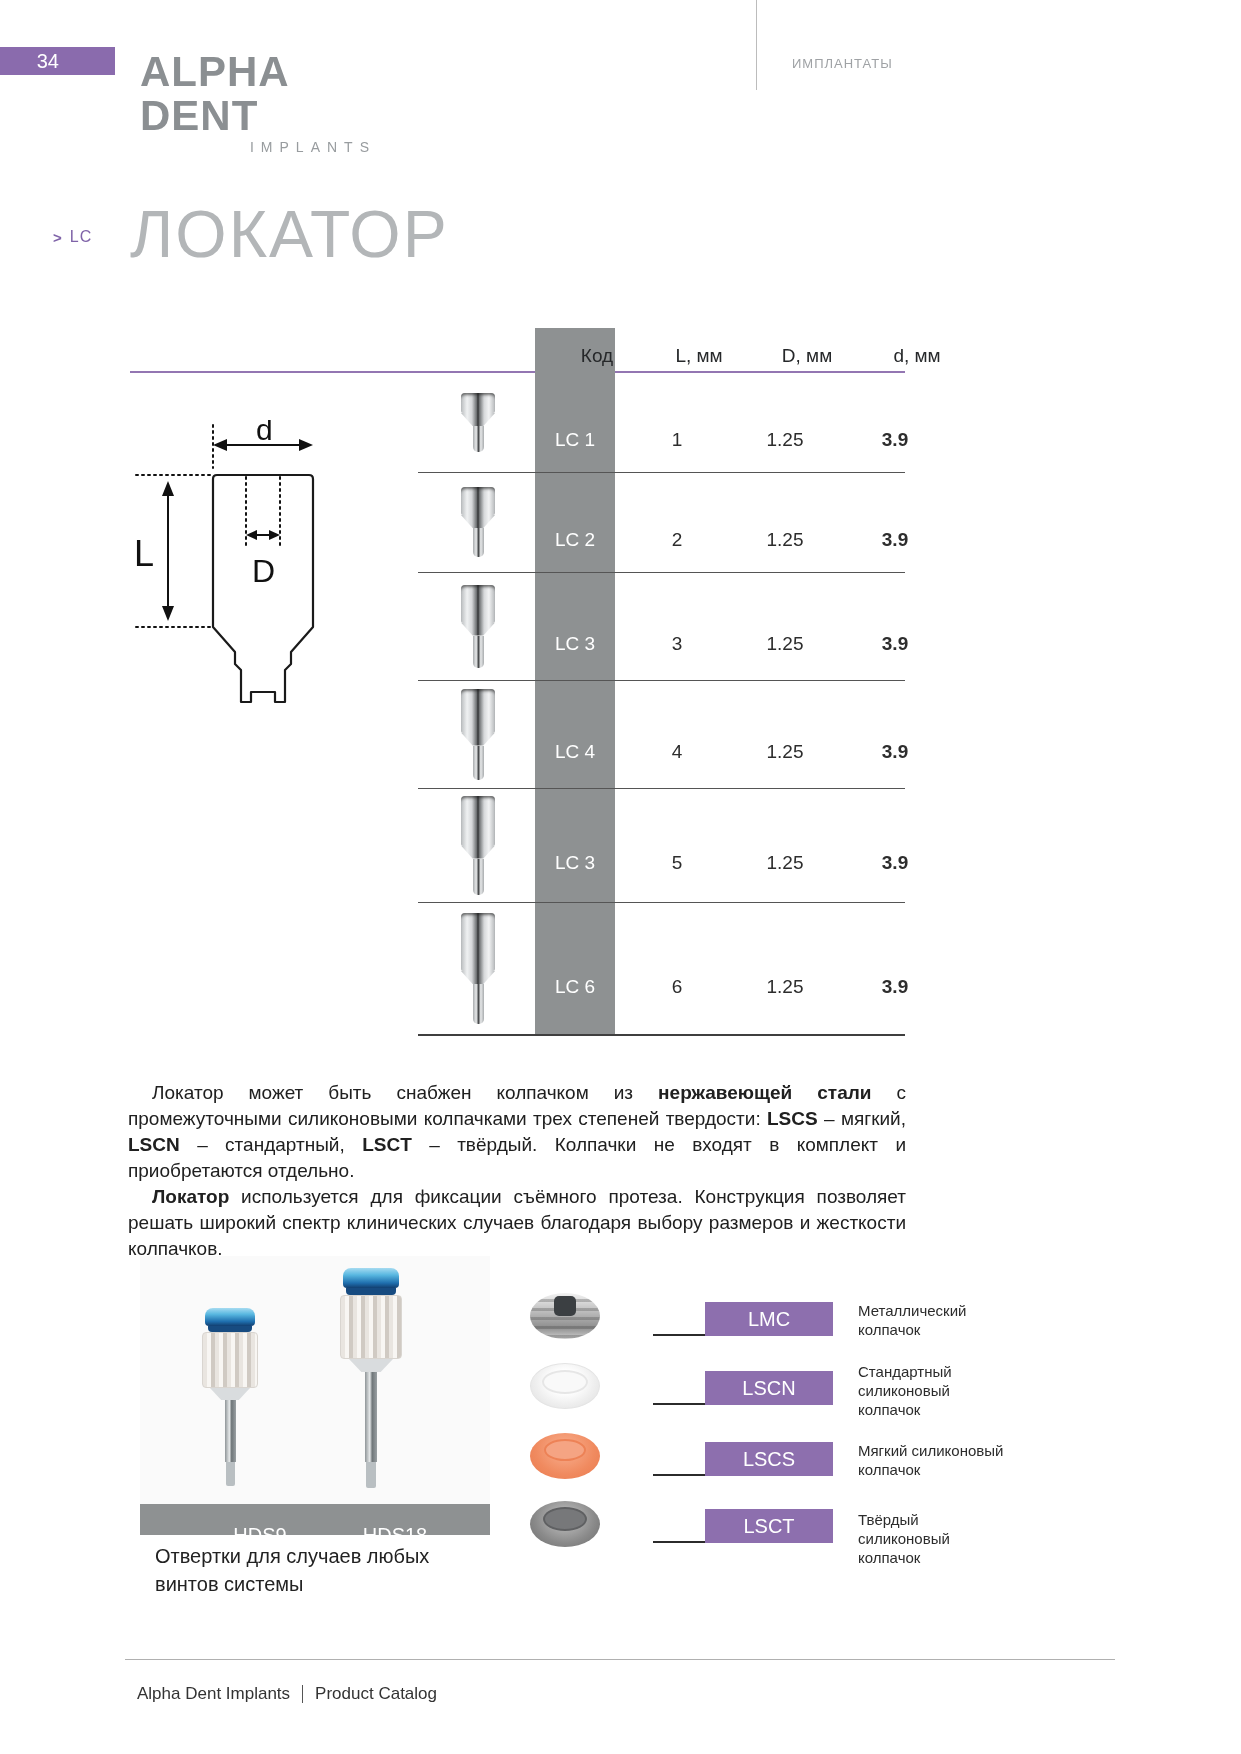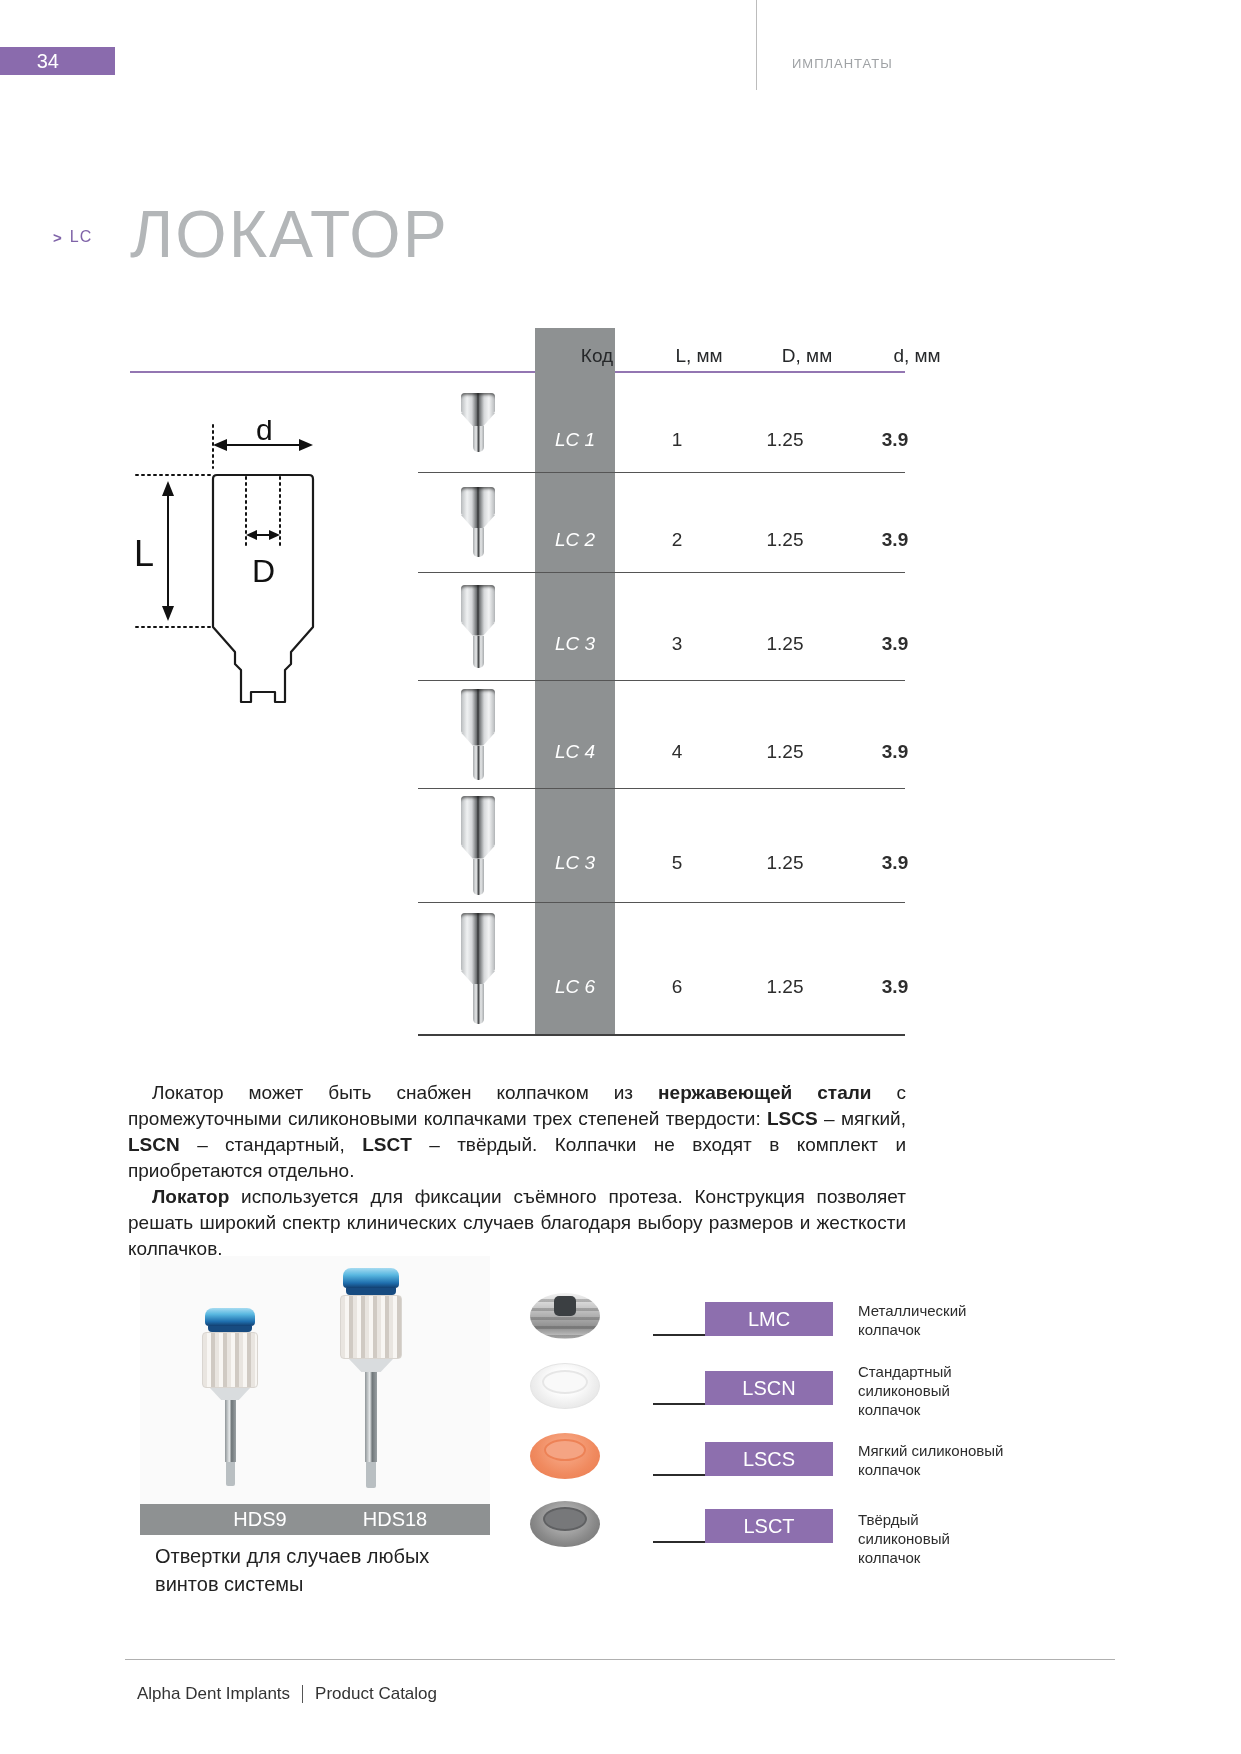--- a/index.html
+++ b/index.html
@@ -30,21 +30,21 @@
   
   .rule-top { position:absolute; left:130px; top:371px; width:775px; height:2px; background:#9376b2; }
   .code-col { position:absolute; left:535px; top:328px; width:80px; height:707px; background:#8e9192; }
   .th { position:absolute; font-size:19px; color:#26282a; text-align:center;padding-left:44px; }
   .th-code { left:535px; top:345px; width:80px; }
   .th-l { left:617px; top:345px; width:120px; }
   .th-d1 { left:725px; top:345px; width:120px; }
   .th-d2 { left:835px; top:345px; width:120px; }
 
   .trow { position:absolute; left:0; width:1241px; }
-  .trow .code { position:absolute; left:535px; width:80px; text-align:center; color:#ffffff; font-size:19px;font-style:italic; }
+  .trow .code { position:absolute; left:535px; width:80px; text-align:center; color:#ffffff; font-size:19px; }
   .trow .val { position:absolute; width:120px; text-align:center; color:#2d2d2d; font-size:19px; }
   .trow .v-l { left:617px; } .trow .v-d1 { left:725px; } .trow .v-d2 { left:835px;font-weight:bold; }
   .sep { position:absolute; left:418px; width:487px; height:1px; background:#555; }
   .table-bottom { position:absolute; left:418px; top:1034px; width:487px; height:2px; background:#3f3f3f; }
 
   
   .imp { position:absolute; left:450px; top:0; width:56px; height:100%;
          display:flex; flex-direction:column; align-items:center; justify-content:center; }
   .imp-head { width:34px; border-radius:4px 4px 2px 2px;
       background:linear-gradient(90deg,#b9bcbe 0%,#eff1f2 18%,#d6d8da 32%,#6d7072 46%,#2e2f30 50%,#6d7072 54%,#d6d8da 68%,#f2f3f4 82%,#b5b8ba 100%);
@@ -81,21 +81,21 @@
   .sd1 { left:62px; top:52px; }
   .sd1 .sd-cap{width:50px;height:18px} .sd1 .sd-capband{width:44px;height:6px}
   .sd1 .sd-grip{width:56px;height:56px} .sd1 .sd-collar{width:40px;height:12px}
   .sd1 .sd-shaft{width:11px;height:62px} .sd1 .sd-tip{width:9px;height:24px}
   .sd2 { left:200px; top:12px; }
   .sd2 .sd-cap{width:56px;height:20px} .sd2 .sd-capband{width:50px;height:7px}
   .sd2 .sd-grip{width:62px;height:64px} .sd2 .sd-collar{width:44px;height:13px}
   .sd2 .sd-shaft{width:12px;height:90px} .sd2 .sd-tip{width:10px;height:26px}
 
   .sd-bar { position:absolute; left:140px; top:1504px; width:350px; height:31px; background:#8e9192; }
-  .sd-bar span { position:absolute; top:0; line-height:31px; color:#ffffff; font-size:20px; text-align:center; }
+  .sd-bar span { position:absolute; top:16px; line-height:31px; color:#ffffff; font-size:20px; text-align:center; }
   .sd-lab1 { left:70px; width:100px; }
   .sd-lab2 { left:200px; width:110px; }
   .sd-caption { position:absolute; left:155px; top:1542px; width:310px; font-size:20px; line-height:28px; color:#222; }
 
   
   .caps { position:absolute; left:480px; top:1274px; width:620px; height:330px; }
   .cap-row { position:absolute; left:0; width:620px; }
   .cap-pic { position:absolute; left:50px; width:70px; height:52px; }
   .cap-outer { position:absolute; left:0; top:3px; width:70px; height:46px; border-radius:50%; }
   .cap-inner { position:absolute; border-radius:50%; }
@@ -120,20 +120,24 @@
   .foot-line { position:absolute; left:125px; top:1659px; width:990px; height:1px; background:#b0b0b0; }
   .footer { position:absolute; left:137px; top:1684px; display:flex; align-items:center; font-size:17px; color:#333; }
   .footer .vbar { width:1px; height:18px; background:#555; margin:0 12px; }
 </style>
 </head>
 <body>
 
 <div class="page">
 
   <div class="page-badge">34</div>
+  <div class="logo">
+    <div class="logo-main">ALPHA DENT</div>
+    <div class="logo-sub">IMPLANTS</div>
+  </div>
   <div class="head-divider"></div>
   <div class="head-section">ИМПЛАНТАТЫ</div>
 
   <div class="tag">
     <span class="chev">&gt;</span>
     <span class="code">LC</span>
   </div>
   <div class="big-title">ЛОКАТОР</div>
 
   <svg class="diagram" width="210" height="292" viewBox="0 0 210 292">

